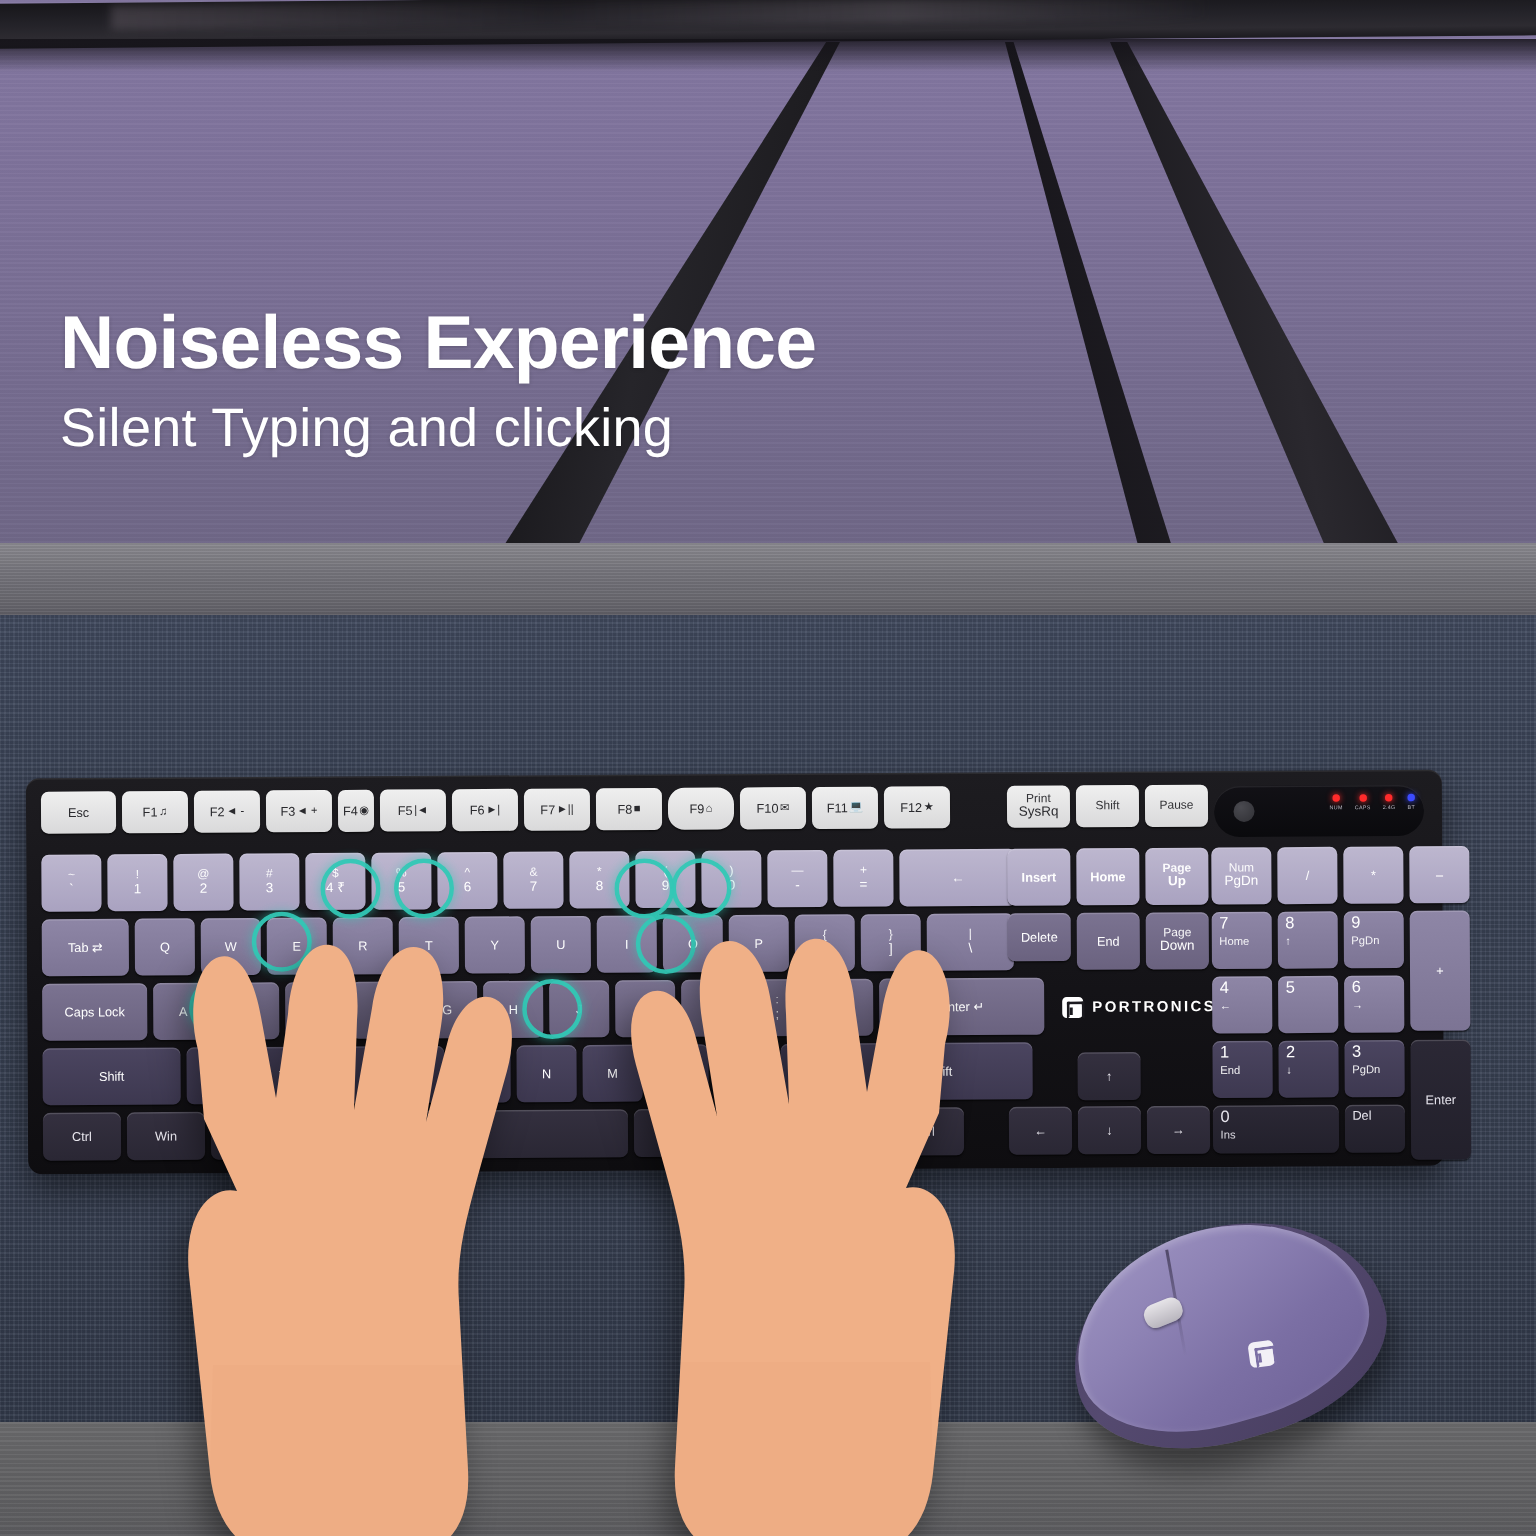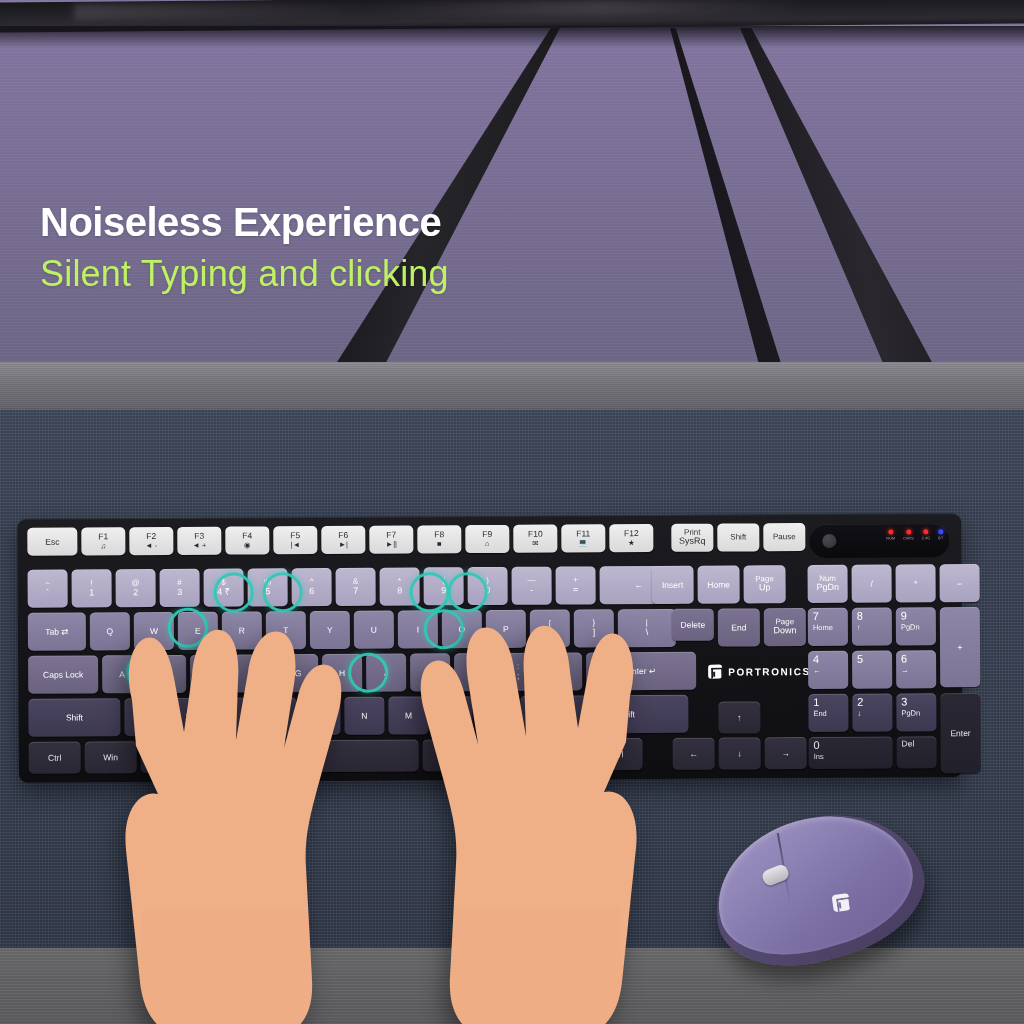--- a/index.html
+++ b/index.html
@@ -74,25 +74,25 @@
     background:linear-gradient(180deg,#6b6b6d 0%,#646466 40%,#5d5d60 100%);
   }
   .desk-lower:after{
     content:"";position:absolute;inset:0;
     background:repeating-linear-gradient(0deg,rgba(255,255,255,.035) 0 1px,rgba(0,0,0,.05) 1px 3px);
   }
 
   
   .copy{position:absolute;left:40px;top:200px;width:760px;}
   .headline{
-    font-size:40px;font-weight:700;color:#ffffff;letter-spacing:-.5px;margin:0 0 8px 0;
+    font-size:50px;font-weight:700;color:#ffffff;letter-spacing:-.5px;margin:0 0 8px 0;
     text-shadow:0 1px 3px rgba(0,0,0,.18);line-height:1.12;
   }
   .subhead{
-    font-size:36px;font-weight:400;color:#bef264;margin:0;letter-spacing:.2px;line-height:1.15;
+    font-size:36px;font-weight:400;color:#ffffff;margin:0;letter-spacing:.2px;line-height:1.15;
     text-shadow:0 1px 3px rgba(0,0,0,.14);
   }
 
   
   .keyboard{
     position:absolute;left:18px;top:516px;width:944px;height:264px;
     background:linear-gradient(180deg,#1d1c20 0%,#141317 55%,#0e0d10 100%);
     border-radius:9px;
     box-shadow:0 10px 22px rgba(0,0,0,.45), inset 0 1px 0 rgba(255,255,255,.07);
     transform:rotate(-.35deg);
@@ -109,21 +109,21 @@
   .k-white{background:linear-gradient(180deg,#efefef 0%,#d9d9da 100%);color:#2a2a2e;}
   .k-lt   {background:linear-gradient(180deg,#bdb7cf 0%,#a9a2c0 100%);color:#fff;}
   .k-md   {background:linear-gradient(180deg,#8e86a6 0%,#7c7494 100%);color:#fff;}
   .k-mdd  {background:linear-gradient(180deg,#7b7391 0%,#6a627f 100%);color:#fff;}
   .k-dk   {background:linear-gradient(180deg,#4b4560 0%,#3d3850 100%);color:#fff;}
   .k-dkr  {background:linear-gradient(180deg,#34303f 0%,#2a2734 100%);color:#e9e7ee;}
   .k-dkst {background:linear-gradient(180deg,#2b2835 0%,#22202b 100%);color:#e6e4ec;}
   .key .top{font-size:8px;opacity:.95;}
   .key .bot{font-size:9px;}
   .dual{flex-direction:column;justify-content:center;gap:1px;padding-top:1px;}
-  .fk{flex-direction:column;gap:1px;}
+  .fk{flex-direction:row;gap:1px;}
   .fk .fn-num{font-size:8.5px;}
   .fk .fn-ic{font-size:7.5px;line-height:1;}
   .nk{flex-direction:column;align-items:flex-start;justify-content:flex-start;padding:3px 0 0 5px;gap:1px;}
   .nk .n-big{font-size:11px;}
   .nk .n-sub{font-size:7.5px;opacity:.92;}
   .two-line{flex-direction:column;gap:0px;}
 
   
   .status-strip{
     position:absolute;right:12px;top:10px;width:140px;height:34px;border-radius:17px;
@@ -244,41 +244,41 @@
           <span class="fn-ic">♫</span>
         </div>
         <div class="key k-white fk" style="width: 44px; height: 28px;">
           <span class="fn-num">F2</span>
           <span class="fn-ic">◄ -</span>
         </div>
         <div class="key k-white fk" style="width: 44px; height: 28px;">
           <span class="fn-num">F3</span>
           <span class="fn-ic">◄ +</span>
         </div>
-        <div class="key k-white fk" style="width: 44px; height: 28px;">
+        <div class="key k-white fk" style="width: 24px; height: 28px;">
           <span class="fn-num">F4</span>
           <span class="fn-ic">◉</span>
         </div>
         <div class="key k-white fk" style="width: 44px; height: 28px;">
           <span class="fn-num">F5</span>
           <span class="fn-ic">|◄</span>
         </div>
         <div class="key k-white fk" style="width: 44px; height: 28px;">
           <span class="fn-num">F6</span>
           <span class="fn-ic">►|</span>
         </div>
         <div class="key k-white fk" style="width: 44px; height: 28px;">
           <span class="fn-num">F7</span>
           <span class="fn-ic">►||</span>
         </div>
         <div class="key k-white fk" style="width: 44px; height: 28px;">
           <span class="fn-num">F8</span>
           <span class="fn-ic">■</span>
         </div>
-        <div class="key k-white fk" style="width: 44px; height: 28px;">
+        <div class="key k-white fk" style="width: 44px; height: 28px; border-radius: 11px;">
           <span class="fn-num">F9</span>
           <span class="fn-ic">⌂</span>
         </div>
         <div class="key k-white fk" style="width: 44px; height: 28px;">
           <span class="fn-num">F10</span>
           <span class="fn-ic">✉</span>
         </div>
         <div class="key k-white fk" style="width: 44px; height: 28px;">
           <span class="fn-num">F11</span>
           <span class="fn-ic">💻</span>
@@ -510,21 +510,21 @@
         <div class="key k-dkr" style="width: 52px; height: 32px;">
           <span>Fn</span>
         </div>
         <div class="key k-dkr" style="width: 52px; height: 32px;">
           <span>▤</span>
         </div>
         <div class="key k-dkr" style="width: 52px; height: 32px;">
           <span>Ctrl</span>
         </div>
       </div>
-    <div class="kb-row" id="row-edit1" style="left:634px; top:51px;">
+    <div class="kb-row" id="row-edit1" style="left:654px; top:51px;font-weight:bold;">
         <div class="key k-lt" style="width: 42px; height: 38px;">
           <span>Insert</span>
         </div>
         <div class="key k-lt" style="width: 42px; height: 38px;">
           <span>Home</span>
         </div>
         <div class="key k-lt two-line" style="width: 42px; height: 38px;">
           <span class="top">Page</span>
           <span class="bot">Up</span>
         </div>

